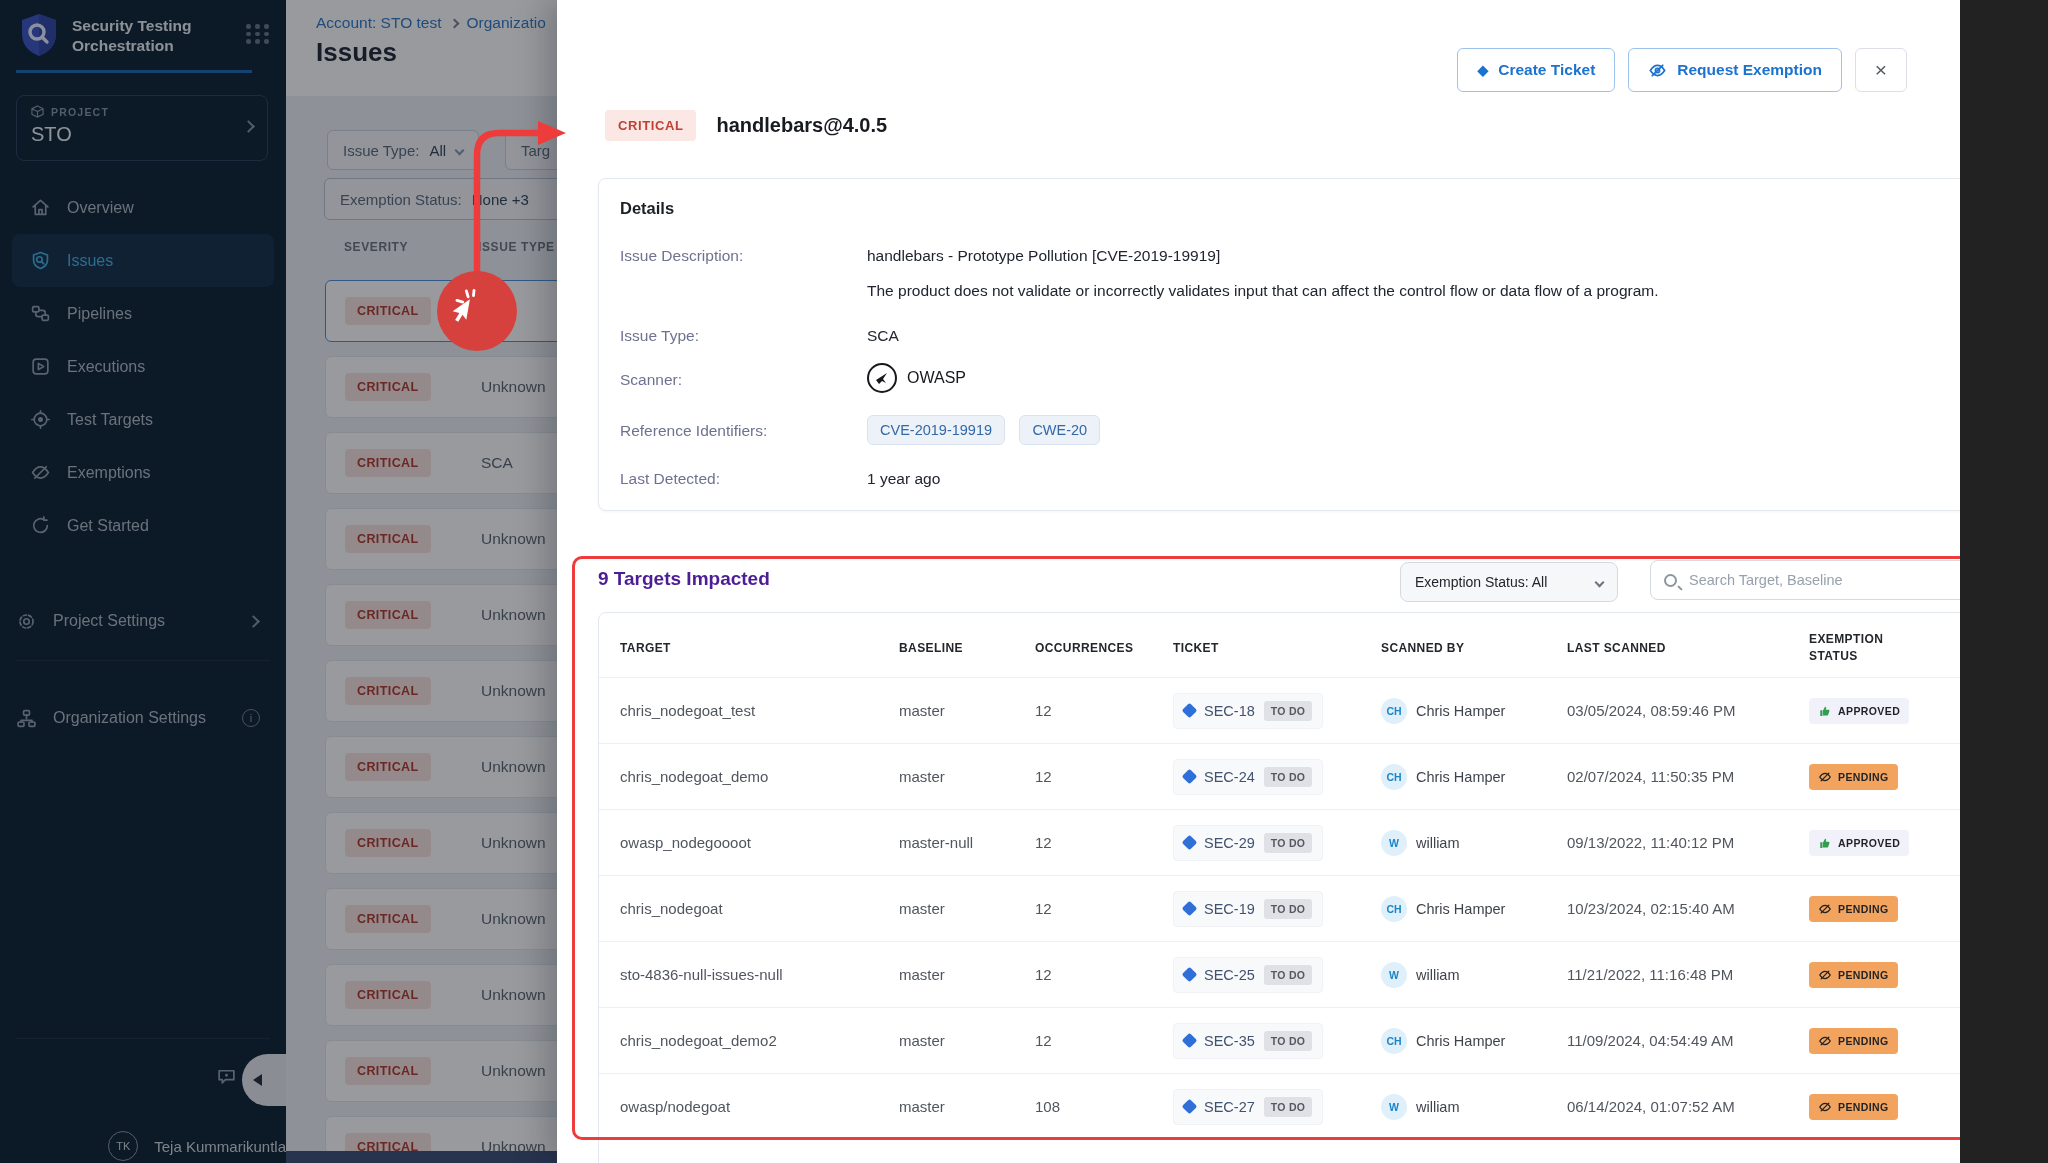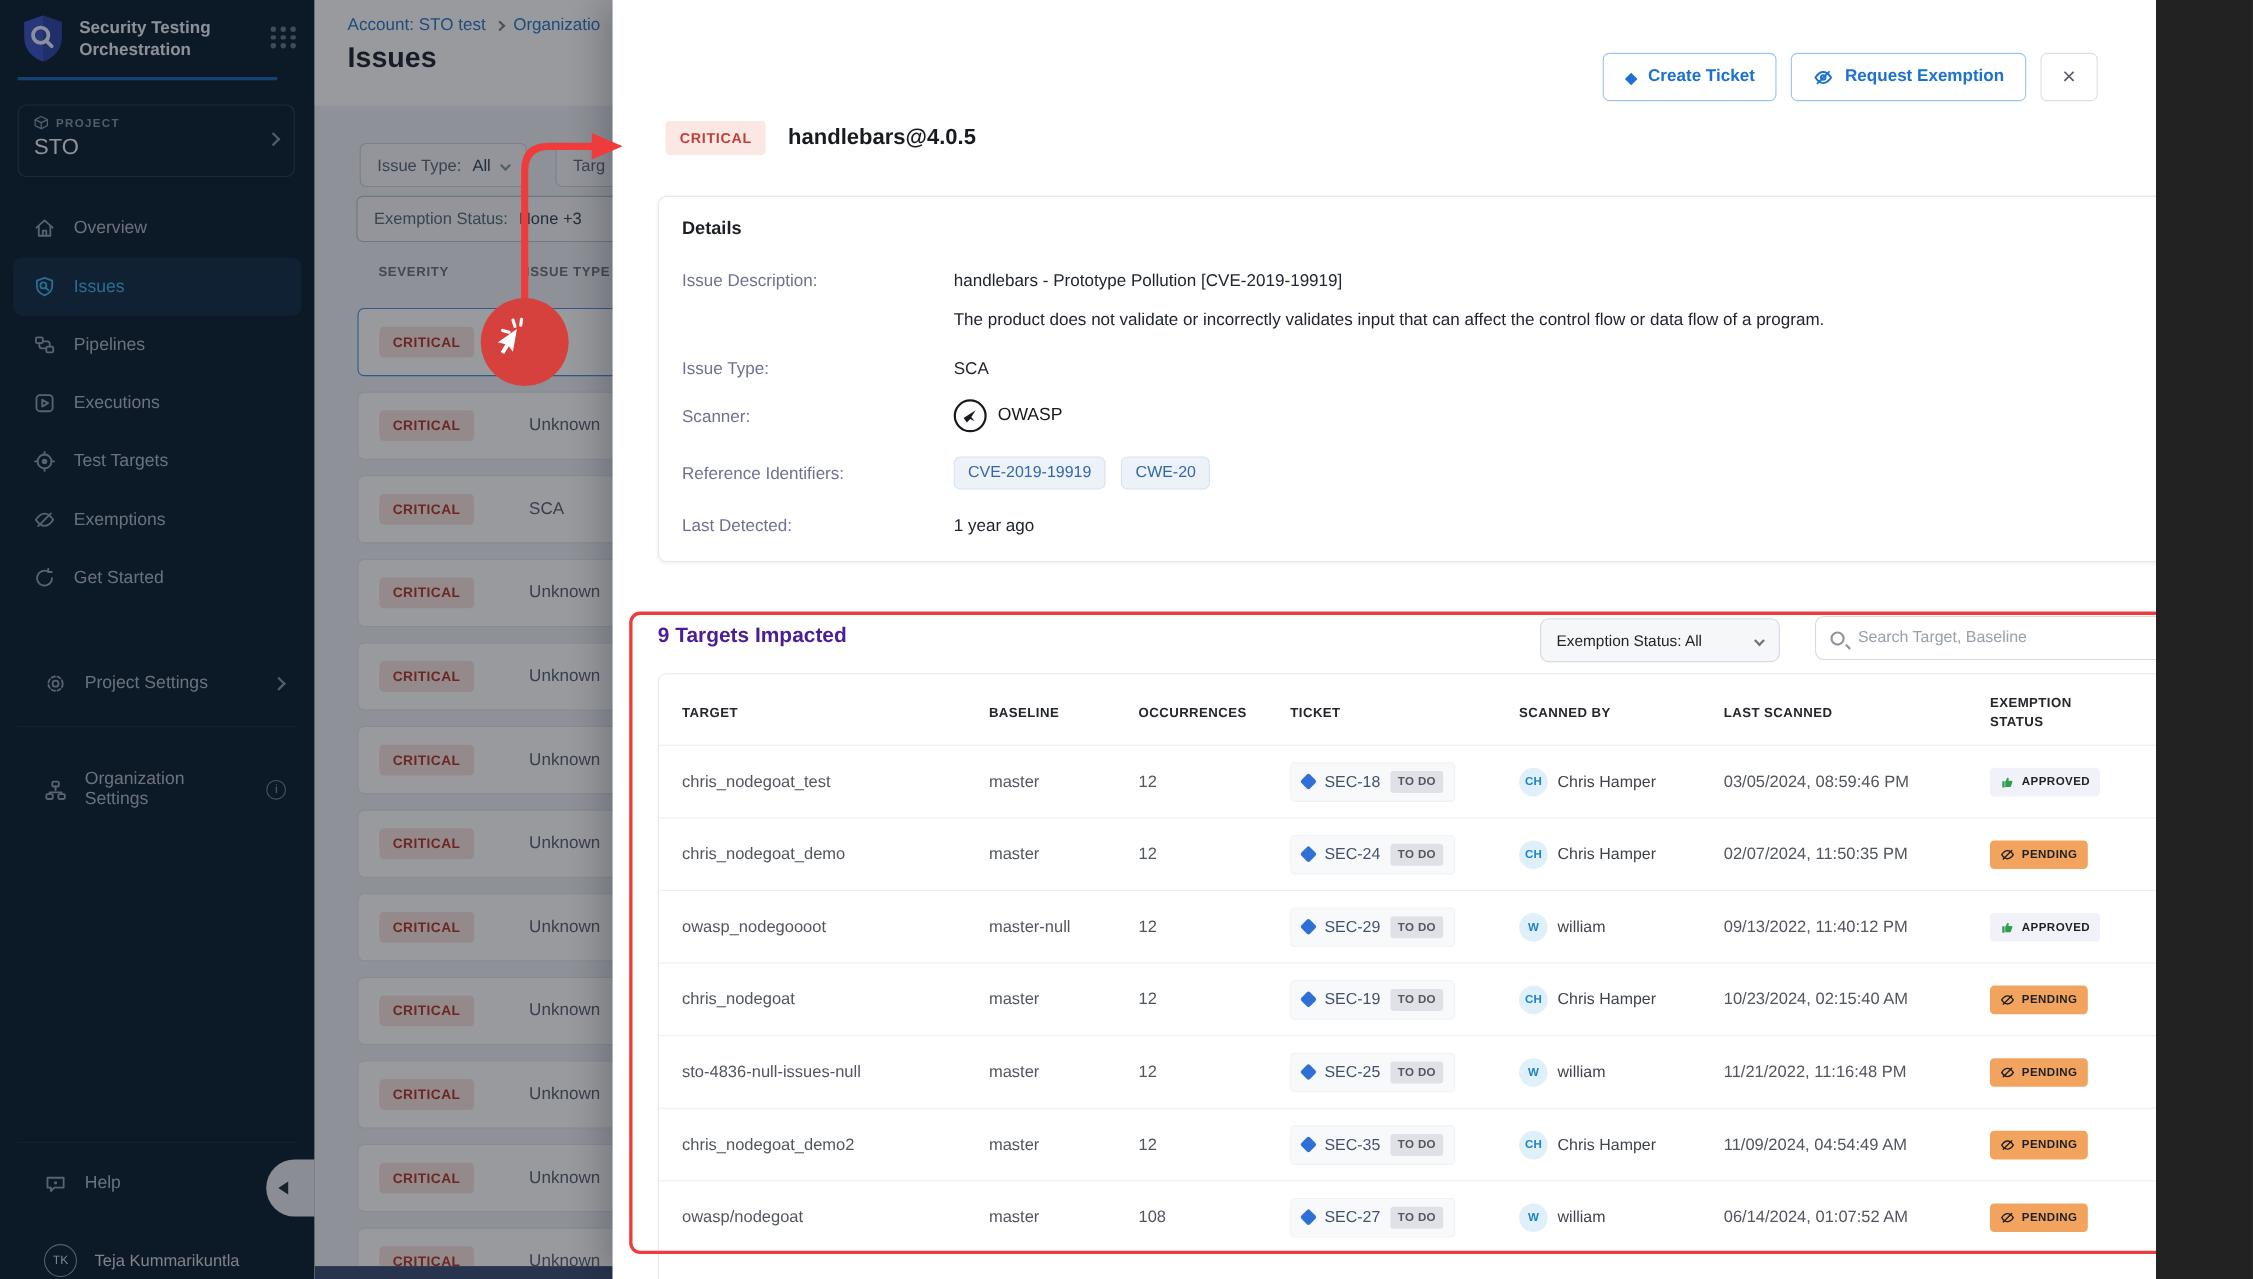--- a/index.html
+++ b/index.html
@@ -17,21 +17,21 @@
   .project-card{position:absolute;top:95px;left:16px;width:252px;height:66px;border:1px solid #29425c;border-radius:8px;padding:9px 14px;}
   .p-label{font-size:10.5px;letter-spacing:1.2px;color:#8396a8;display:flex;align-items:center;gap:7px;font-weight:bold;}
   .p-name{font-size:20px;color:#eef3f8;margin-top:5px;}
   .p-chev{position:absolute;right:14px;top:26px;}
   .nav{position:absolute;top:181px;left:0;right:0;}
   .nav-item{height:53px;display:flex;align-items:center;gap:16px;padding-left:30px;color:#aebbc7;font-size:16px;cursor:pointer;}
   .nav-item.sel{margin:0 12px;padding-left:18px;background:#16304a;border-radius:8px;color:#3fb3e8;}
   .nav-item.sel svg{stroke:#3fb3e8;}
   .nav svg,.sb-low svg{stroke:#92a1b0;fill:none;stroke-width:1.6;stroke-linecap:round;stroke-linejoin:round;flex:0 0 auto;}
   .sb-low{position:absolute;left:0;right:0;}
-  .row-item{height:52px;display:flex;align-items:center;gap:16px;padding-left:40px;color:#aebbc7;font-size:16px;cursor:pointer;}
+  .row-item{height:52px;display:flex;align-items:center;gap:16px;padding-left:16px;color:#aebbc7;font-size:16px;cursor:pointer;justify-content:flex-end;}
   .sb-div{position:absolute;left:16px;right:16px;height:1px;background:#20313f;}
   .info{width:18px;height:18px;border:1.5px solid #76828e;border-radius:50%;color:#8b97a2;font-size:11px;display:flex;align-items:center;justify-content:center;margin-left:auto;margin-right:26px;font-style:normal;}
   .info::after{content:"i";}
   .chev{display:inline-block;width:9px;height:9px;border-right:2px solid #8396a8;border-bottom:2px solid #8396a8;}
   .chev.r{transform:rotate(-45deg);}
   .chev.d{transform:rotate(45deg);}
   .chev.u{transform:rotate(-135deg);}
   .sp-chev{margin-left:auto;margin-right:28px;}
   .avatar-tk{width:30px;height:30px;border:1.5px solid #8b98a3;border-radius:50%;color:#cfd8e0;font-size:11px;font-weight:normal;display:flex;align-items:center;justify-content:center;}
   .user-name{color:#cfd8e0;font-size:15px;}

